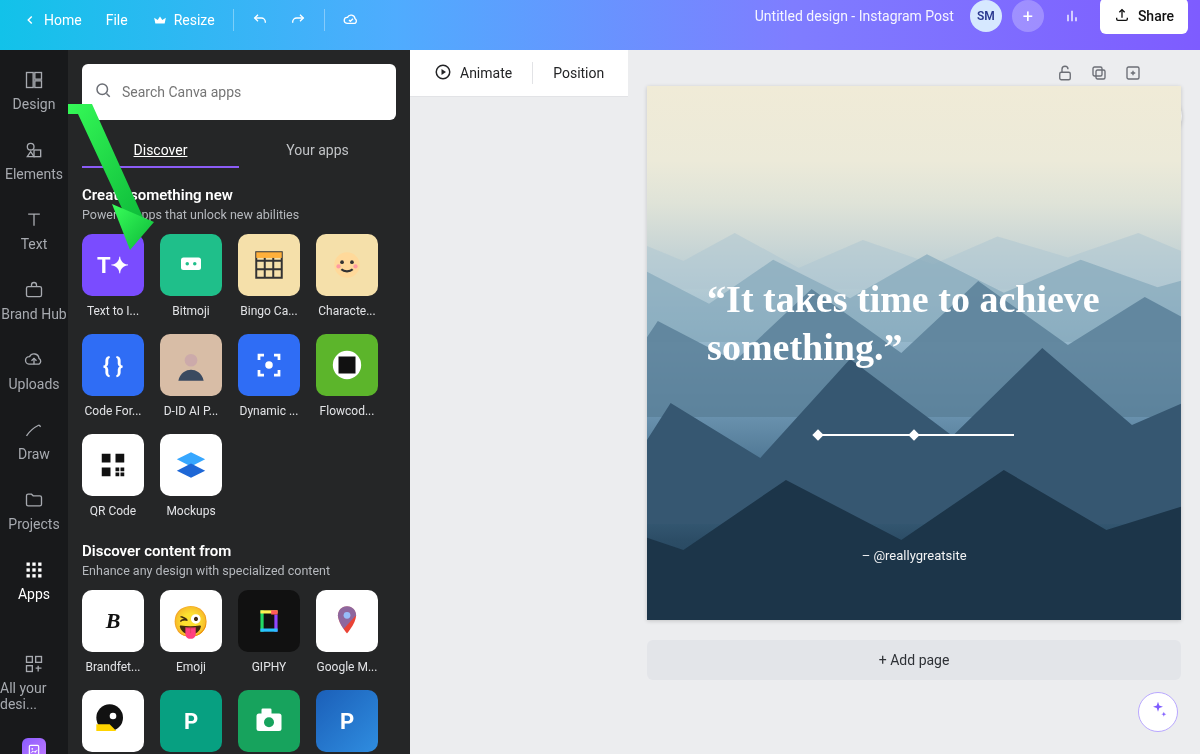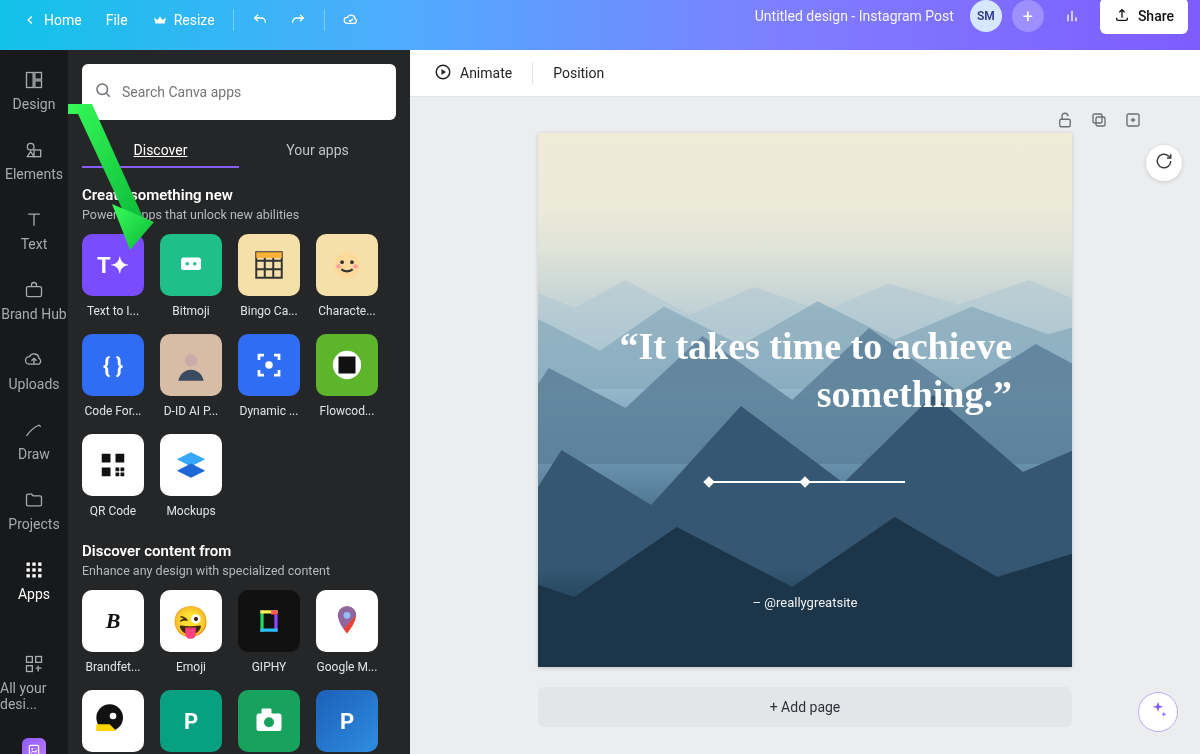--- a/index.html
+++ b/index.html
@@ -69,21 +69,21 @@
   position:absolute; right:-10px; top:360px; width:12px; height:56px; background:#252627; border-radius:0 8px 8px 0;
   display:flex; align-items:center; justify-content:center; color:#aeb1b6; cursor:pointer; font-size:10px;
 }
 
 
 .tutorial-arrow {
   position:absolute; left:-26px; top:44px; pointer-events:none;
 }
 
 
-.canvas-area { flex:1; background:#ecedef; display:flex; flex-direction:column; }
+.canvas-area { flex:1; background:#ecedef; display:flex; flex-direction:row; }
 .actionbar {
   height:47px; background:#fff; display:flex; align-items:center; gap:14px; padding:0 18px; color:#232426; font-size:14px;
   border-bottom:1px solid #e2e3e6;
 }
 .ab-btn { display:flex; align-items:center; gap:8px; cursor:pointer; padding:4px 6px; }
 .ab-sep { width:1px; height:22px; background:#e2e3e6; }
 
 .stage-wrap { flex:1; position:relative; overflow:auto; }
 .page-controls { position:absolute; right:58px; top:14px; display:flex; gap:16px; color:#6b6e75; }
 .page-controls span { cursor:pointer; display:inline-flex; }
@@ -109,21 +109,21 @@
 }
 
 .mtn { position:absolute; left:-10%; right:-10%; }
 .m1 { bottom:62%; height:70px; background:#aec6d1; clip-path:polygon(0 100%,6% 30%,14% 60%,22% 20%,32% 70%,42% 30%,53% 65%,63% 25%,74% 55%,85% 20%,94% 55%,100% 30%,100% 100%); opacity:.55; }
 .m2 { bottom:52%; height:110px; background:#85a8ba; clip-path:polygon(0 100%,8% 35%,18% 65%,28% 25%,40% 60%,52% 20%,64% 55%,76% 25%,88% 50%,100% 30%,100% 100%); opacity:.7; }
 .m3 { bottom:38%; height:160px; background:#5b8099; clip-path:polygon(0 100%,10% 40%,22% 65%,34% 20%,48% 60%,60% 15%,74% 55%,86% 25%,100% 55%,100% 100%); opacity:.85; }
 .m4 { bottom:18%; height:220px; background:#365771; clip-path:polygon(0 100%,12% 45%,26% 70%,40% 25%,56% 60%,70% 20%,84% 55%,100% 35%,100% 100%); }
 .m5 { bottom:0; height:200px; background:#1c3549; clip-path:polygon(0 100%,0 50%,14% 65%,30% 30%,48% 60%,64% 25%,80% 55%,100% 35%,100% 100%); }
 
 .quote {
-  position:absolute; left:0; right:0; top:190px; text-align:right; color:#fff; font-family:Georgia,'Times New Roman',serif;
+  position:absolute; left:0; right:0; top:190px; text-align:left; color:#fff; font-family:Georgia,'Times New Roman',serif;
   font-size:38px; font-weight:600; line-height:1.25; padding:0 60px;
 }
 .quote-rule {
   position:absolute; left:50%; transform:translateX(-50%); top:348px; width:200px; height:2px; background:#fff;
 }
 .quote-rule::before, .quote-rule::after {
   content:""; position:absolute; top:-3px; width:8px; height:8px; background:#fff; transform:rotate(45deg);
 }
 .quote-rule::before { left:96px; }
 .credit {

